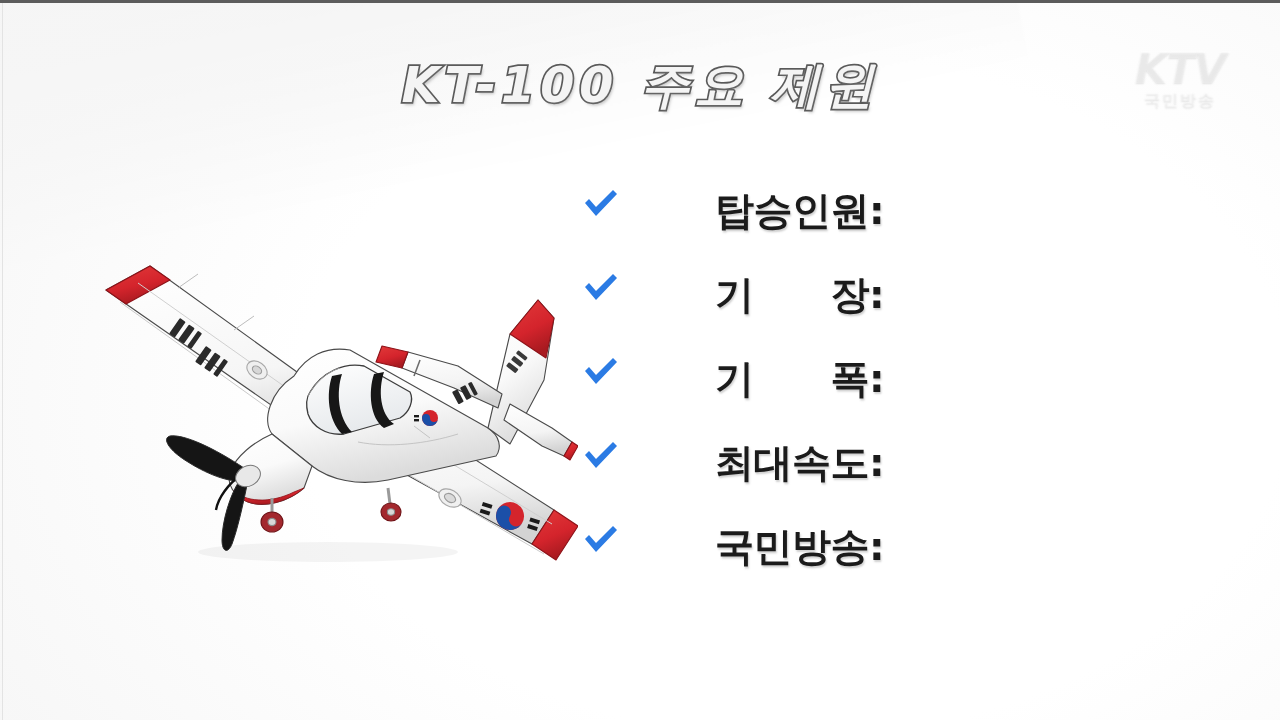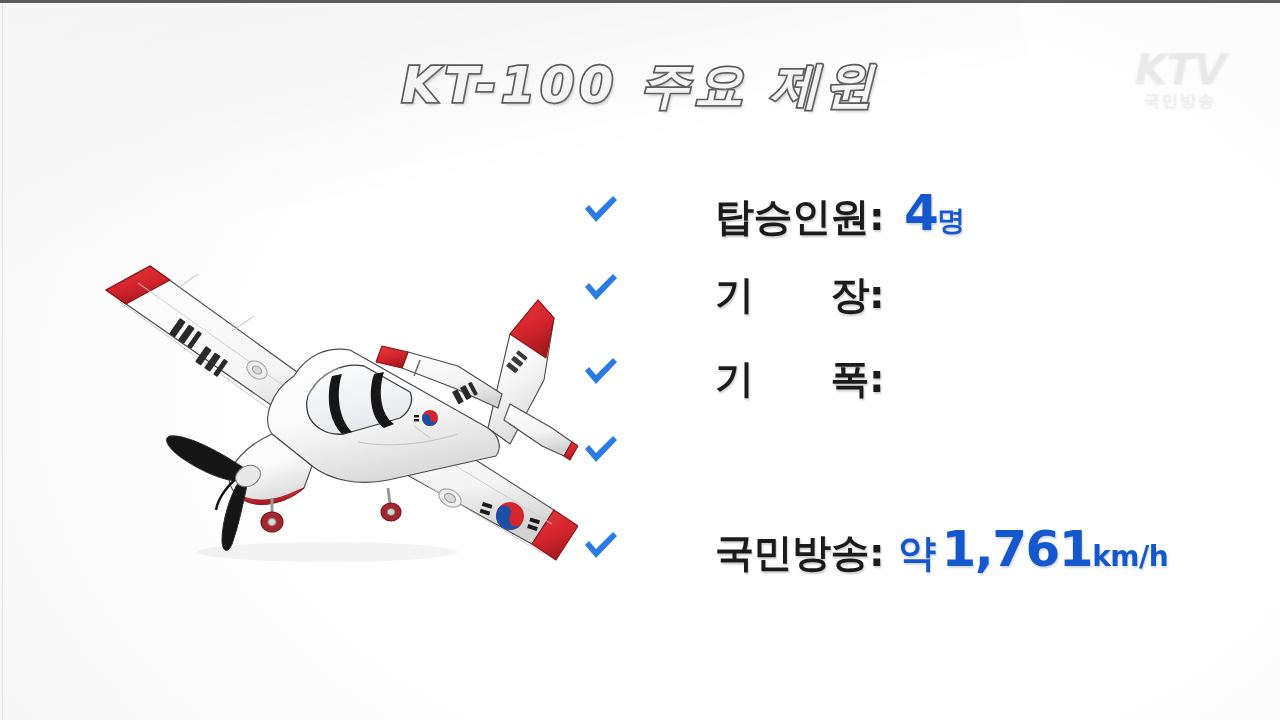--- a/index.html
+++ b/index.html
@@ -327,23 +327,20 @@
 
   <div id="spec-list">
 
     <div class="spec-row">
       <span class="spec-check">
         <svg width="38" height="34" viewBox="0 0 38 34">
             <path d="M3 17 L7 13 L14 21 L31 4 L35 8 L14 30 Z" fill="#2B7BE4"></path>
           </svg>
       </span>
       <span class="spec-label">탑승인원:</span>
-      <span class="spec-value">
-        <span class="spec-approx"></span><span class="spec-num">4</span><span class="spec-unit">명</span>
-      </span>
     </div>
 
     <div class="spec-row">
       <span class="spec-check">
         <svg width="38" height="34" viewBox="0 0 38 34">
             <path d="M3 17 L7 13 L14 21 L31 4 L35 8 L14 30 Z" fill="#2B7BE4"></path>
           </svg>
       </span>
       <span class="spec-label">기　　장:</span>
     </div>
@@ -356,29 +353,27 @@
       </span>
       <span class="spec-label">기　　폭:</span>
     </div>
 
     <div class="spec-row">
       <span class="spec-check">
         <svg width="38" height="34" viewBox="0 0 38 34">
             <path d="M3 17 L7 13 L14 21 L31 4 L35 8 L14 30 Z" fill="#2B7BE4"></path>
           </svg>
       </span>
+      <span class="spec-label">최대속도:</span>
     </div>
 
     <div class="spec-row">
       <span class="spec-check">
         <svg width="38" height="34" viewBox="0 0 38 34">
             <path d="M3 17 L7 13 L14 21 L31 4 L35 8 L14 30 Z" fill="#2B7BE4"></path>
           </svg>
       </span>
       <span class="spec-label">국민방송:</span>
-      <span class="spec-value">
-        <span class="spec-approx">약</span><span class="spec-num">1,761</span><span class="spec-unit">km/h</span>
-      </span>
     </div>
 
   </div>
 
 </div>
 
 </body></html>

